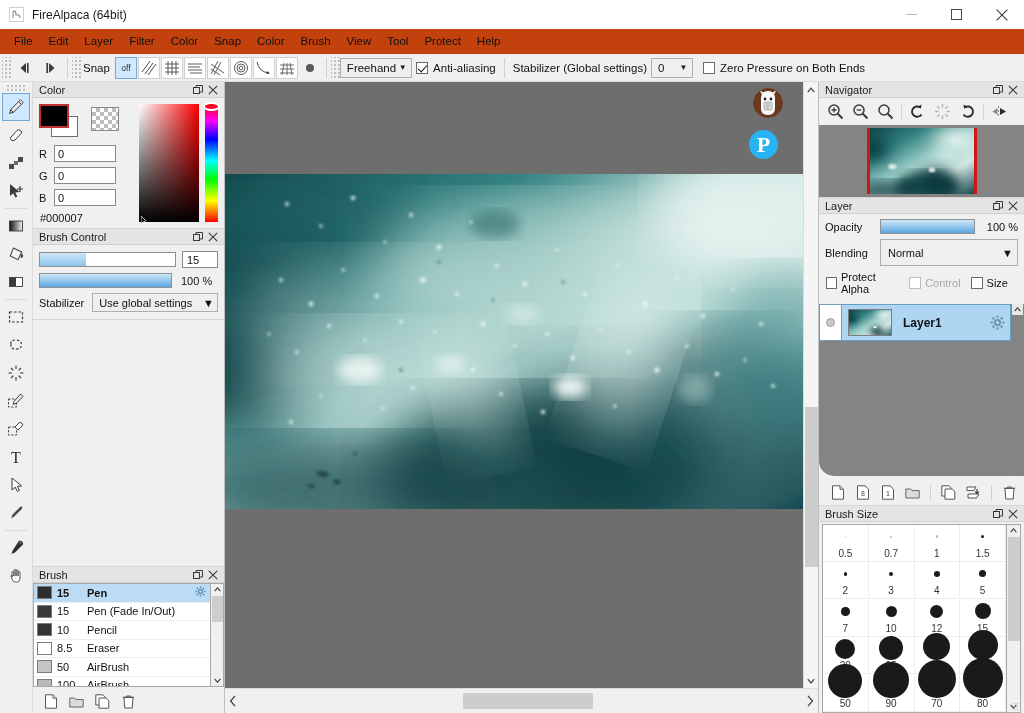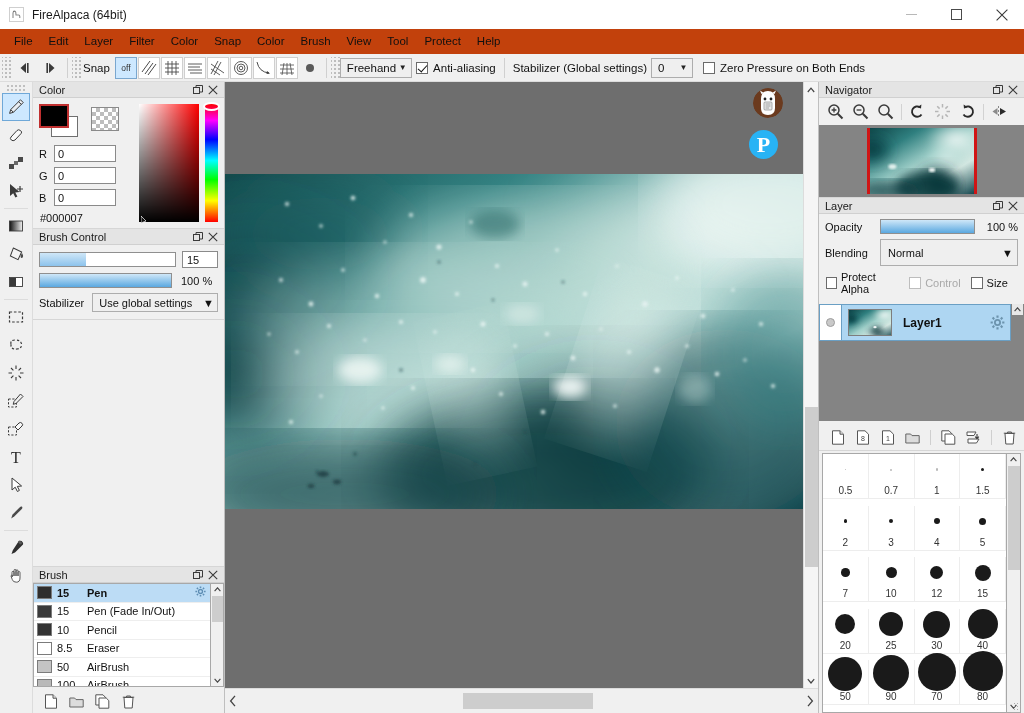--- a/index.html
+++ b/index.html
@@ -184,41 +184,41 @@
   .lrow .lab { width:48px; font-size:11px; }
   .opslider { flex:1; height:15px; border:1px solid #8f8f8f; position:relative;
               background:linear-gradient(to bottom,#cfe7f8,#5aa8e0); }
   .oppct { font-size:11px; width:36px; text-align:right; }
   .blendcombo { flex:1; height:27px; background:#efefef; border:1px solid #adadad;
                 display:flex; align-items:center; justify-content:space-between; padding:0 4px 0 7px; font-size:11px; }
   .lchks { display:flex; align-items:center; gap:0; margin:4px 0 5px 1px; font-size:11px; }
   .lchk { display:flex; align-items:center; gap:4px; margin-right:10px; }
   .lchk.dim { color:#a9a9a9; }
   .lchk.dim .chk { border-color:#bdbdbd; }
-  .layerlist { background:#848484; height:117px; position:relative; padding:0; display:flex; }
+  .layerlist { background:#848484; height:172px; position:relative; padding:0; display:flex;border-radius:15px; }
   .ll-inner { flex:1; }
   .layeritem { height:37px; background:#aed6f2; border:1px solid #6a9fc4; display:flex; align-items:center; }
   .li-eye { width:22px; height:100%; background:#fff; border-right:1px solid #6a9fc4;
             display:flex; align-items:center; justify-content:center; }
   .li-eye .dot { width:9px; height:9px; border-radius:50%; background:#c9c9c9; border:1px solid #9c9c9c; }
   .li-thumb { width:44px; height:27px; margin-left:6px; border:1px solid #7d7d7d; overflow:hidden; position:relative; }
   .li-name { flex:1; padding-left:11px; font-size:12px; font-weight:bold; }
   .li-gear { width:26px; display:flex; align-items:center; justify-content:center; }
   .ll-scroll { width:13px; background:#848484; display:flex; flex-direction:column; align-items:center; }
   .layer-tools { height:29px; display:flex; align-items:center; gap:8px; padding:4px 0 0 10px; }
   .lt-icon { width:17px; height:17px; display:flex; align-items:center; justify-content:center; }
   .lt-sep { width:1px; height:15px; background:#cfcfcf; margin:0 1px; }
 
   
   .bs-wrap { flex:1; display:flex; min-height:0; padding:2px 3px 0 3px; }
   .bs-grid { flex:1; background:#fff; border:1px solid #a8a8a8; display:grid;
              grid-template-columns:repeat(4,1fr); overflow:hidden; }
   .bs-cell { border-right:1px solid #ededed; border-bottom:1px solid #ededed;
              display:flex; flex-direction:column; align-items:center; justify-content:flex-end;
-             height:45px; padding-bottom:2px; }
+             height:37px; padding-bottom:2px; }
   .bs-dot { flex:1; display:flex; align-items:center; justify-content:center; width:100%; }
   .bs-dot i { display:block; background:#1a1a1a; border-radius:50%; }
   .bs-lbl { font-size:10px; color:#333; line-height:11px; }
   .bs-scroll { width:14px; background:#f0f0f0; border:1px solid #a8a8a8; border-left:none;
                display:flex; flex-direction:column; align-items:center; }
   .bs-thumb { width:12px; height:104px; background:#cdcdcd; margin-top:1px; }
   .bs-flex { flex:1; }
   .resize-grip { position:absolute; right:2px; bottom:2px; width:9px; height:9px;
                  background-image: radial-gradient(#aaa 1px, transparent 1px); background-size:3px 3px; }
 </style>
@@ -1077,20 +1077,34 @@
             <svg width="13" height="15" viewBox="0 0 13 15">
                 <path d="M2 3.5 H11 L10.2 14 H2.8 Z" fill="#fff" stroke="#555"></path>
                 <path d="M0.8 3.2 H12.2" stroke="#555"></path>
                 <path d="M4.6 2 H8.4 V3.2 H4.6 Z" fill="#ddd" stroke="#555"></path>
               </svg>
           </span>
         </div>
       </div>
 
       <div style="display:flex;flex-direction:column;flex:1;min-height:0;">
+        <div class="panel-hdr">
+          <span class="ttl">Brush Size</span>
+          <span class="hdr-btn">
+            <svg width="10" height="10" viewBox="0 0 10 10">
+                <rect x="0.5" y="2.5" width="6" height="6" fill="none" stroke="#3a3a3a"></rect>
+                <path d="M3 2.5 V0.5 H9.5 V7 H7" fill="none" stroke="#3a3a3a"></path>
+              </svg>
+          </span>
+          <span class="hdr-btn">
+            <svg width="10" height="10" viewBox="0 0 10 10">
+                <path d="M0.8 0.8 L9.2 9.2 M9.2 0.8 L0.8 9.2" stroke="#3a3a3a" stroke-width="1.1"></path>
+              </svg>
+          </span>
+        </div>
         <div class="bs-wrap">
           <div class="bs-grid" id="bsgrid">
               <div class="bs-cell">
                 <div class="bs-dot">
                   <i style="width: 1.5px; height: 1.5px; background: rgb(184, 184, 184);"></i>
                 </div>
                 <div class="bs-lbl">0.5</div>
               </div>
               <div class="bs-cell">
                 <div class="bs-dot">

